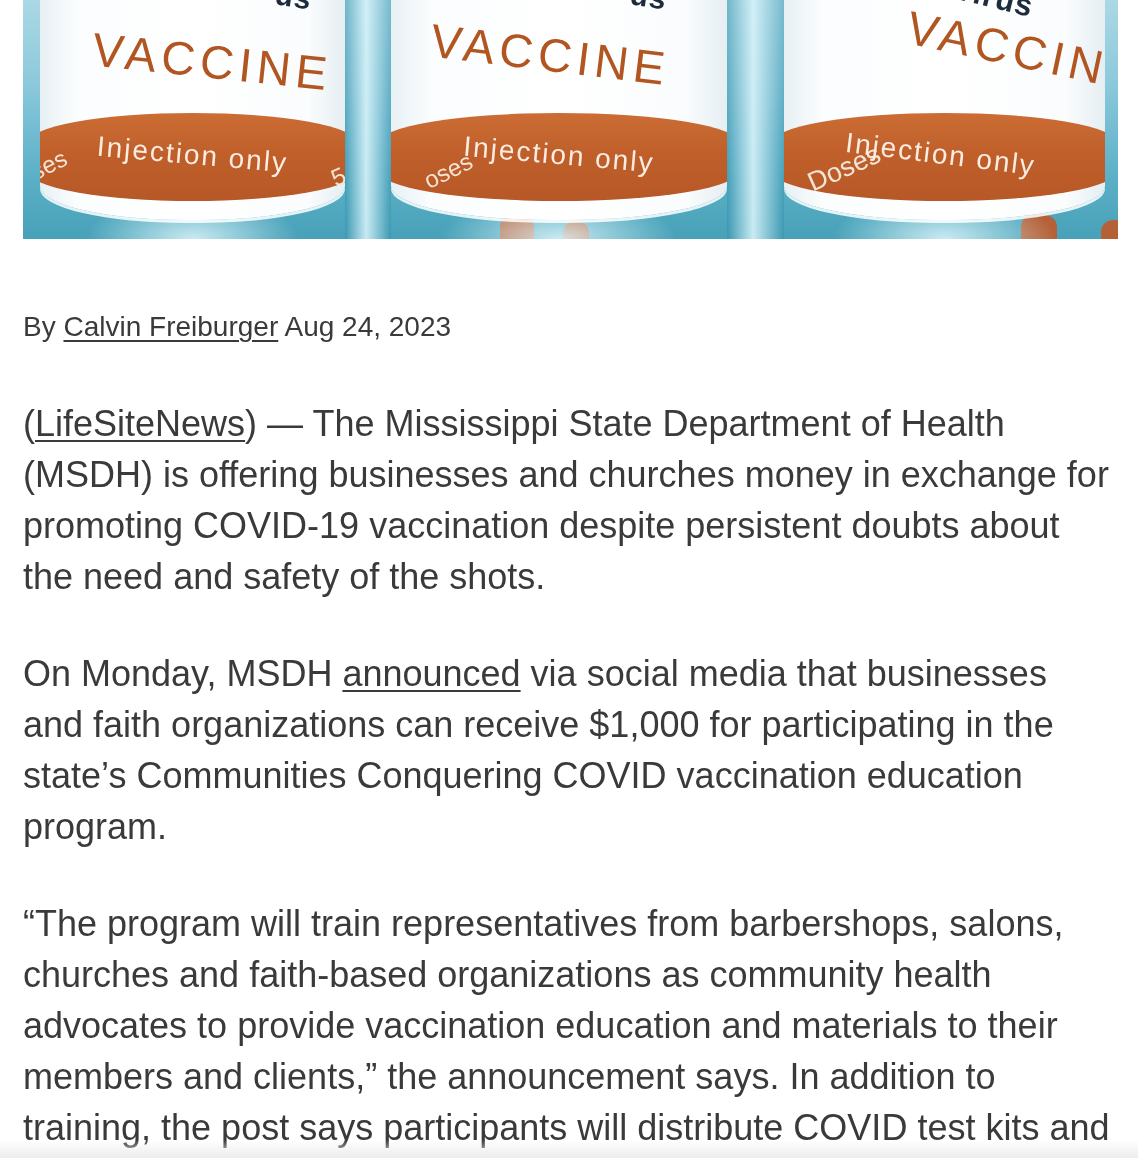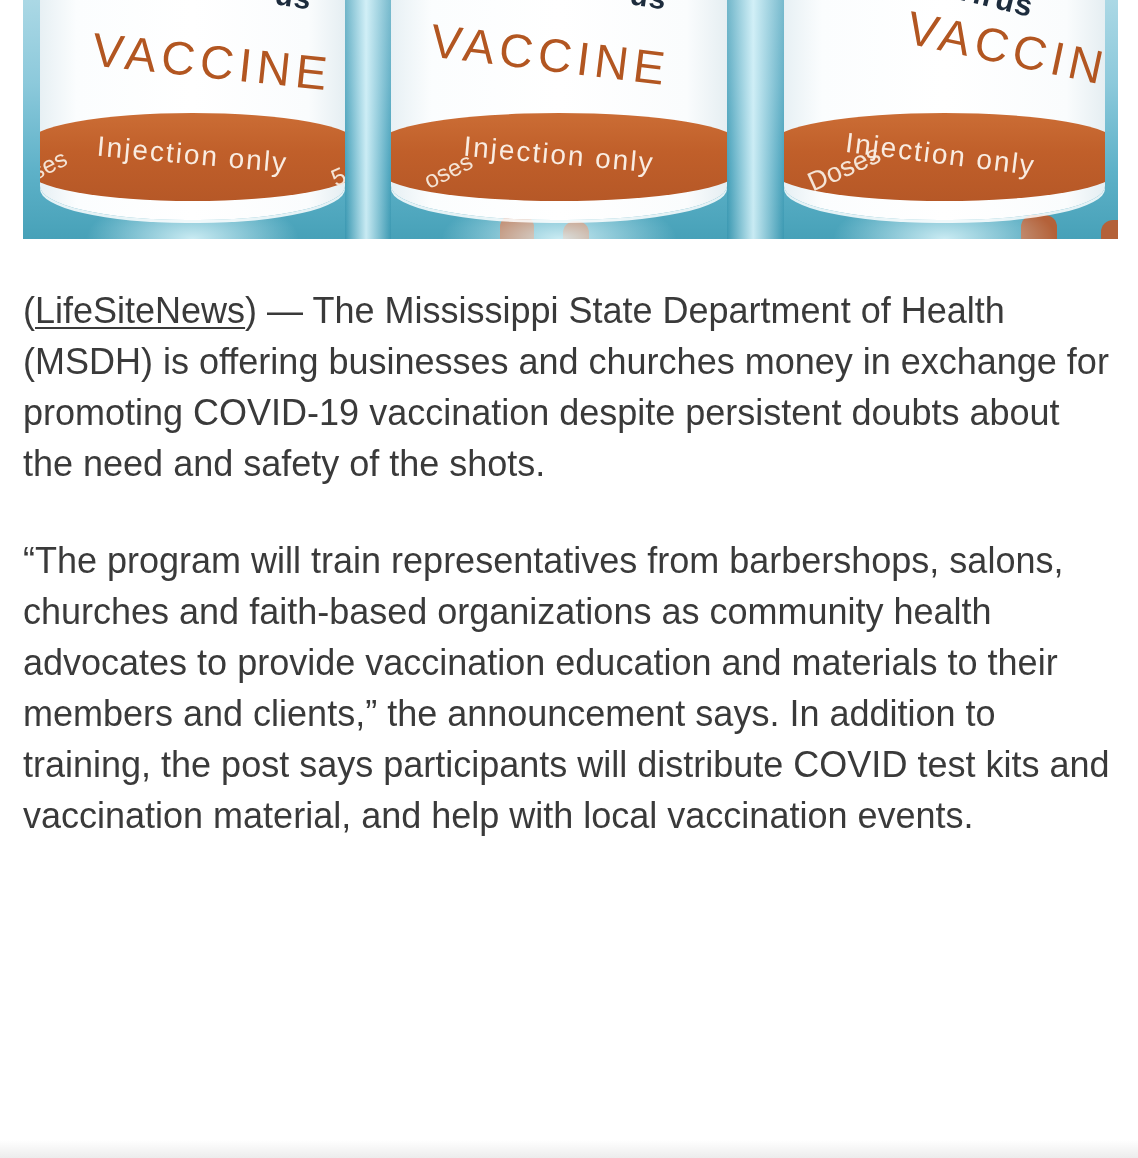--- a/index.html
+++ b/index.html
@@ -161,21 +161,25 @@
       <div class="band">
         <span class="doses doses-left">Doses</span>
         <span class="inj">Injection only</span>
       </div>
     </div>
   </div>
 </div>
 
 <div class="content">
 
+  <p class="byline"><span>By</span>
+<a class="article-link">Calvin Freiburger</a>
+<span>Aug 24, 2023</span></p>
 
   <p class="para"><span>(</span><a class="article-link">LifeSiteNews</a><span>) — The Mississippi State Department of Health (MSDH) is offering businesses and churches money in exchange for promoting COVID-19 vaccination despite persistent doubts about the need and safety of the shots.</span></p>
 
+  <p class="para"><span>On Monday, MSDH </span><a class="article-link">announced</a><span> via social media that businesses and faith organizations can receive $1,000 for participating in the state’s Communities Conquering COVID vaccination education program.</span></p>
 
   <p class="para"><span>“The program will train representatives from barbershops, salons, churches and faith-based organizations as community health advocates to provide vaccination education and materials to their members and clients,” the announcement says. In addition to training, the post says participants will distribute COVID test kits and vaccination material, and help with local vaccination events.</span></p>
 
 </div>
 
 <div class="bottom-fade"></div>
 
 </body></html>

